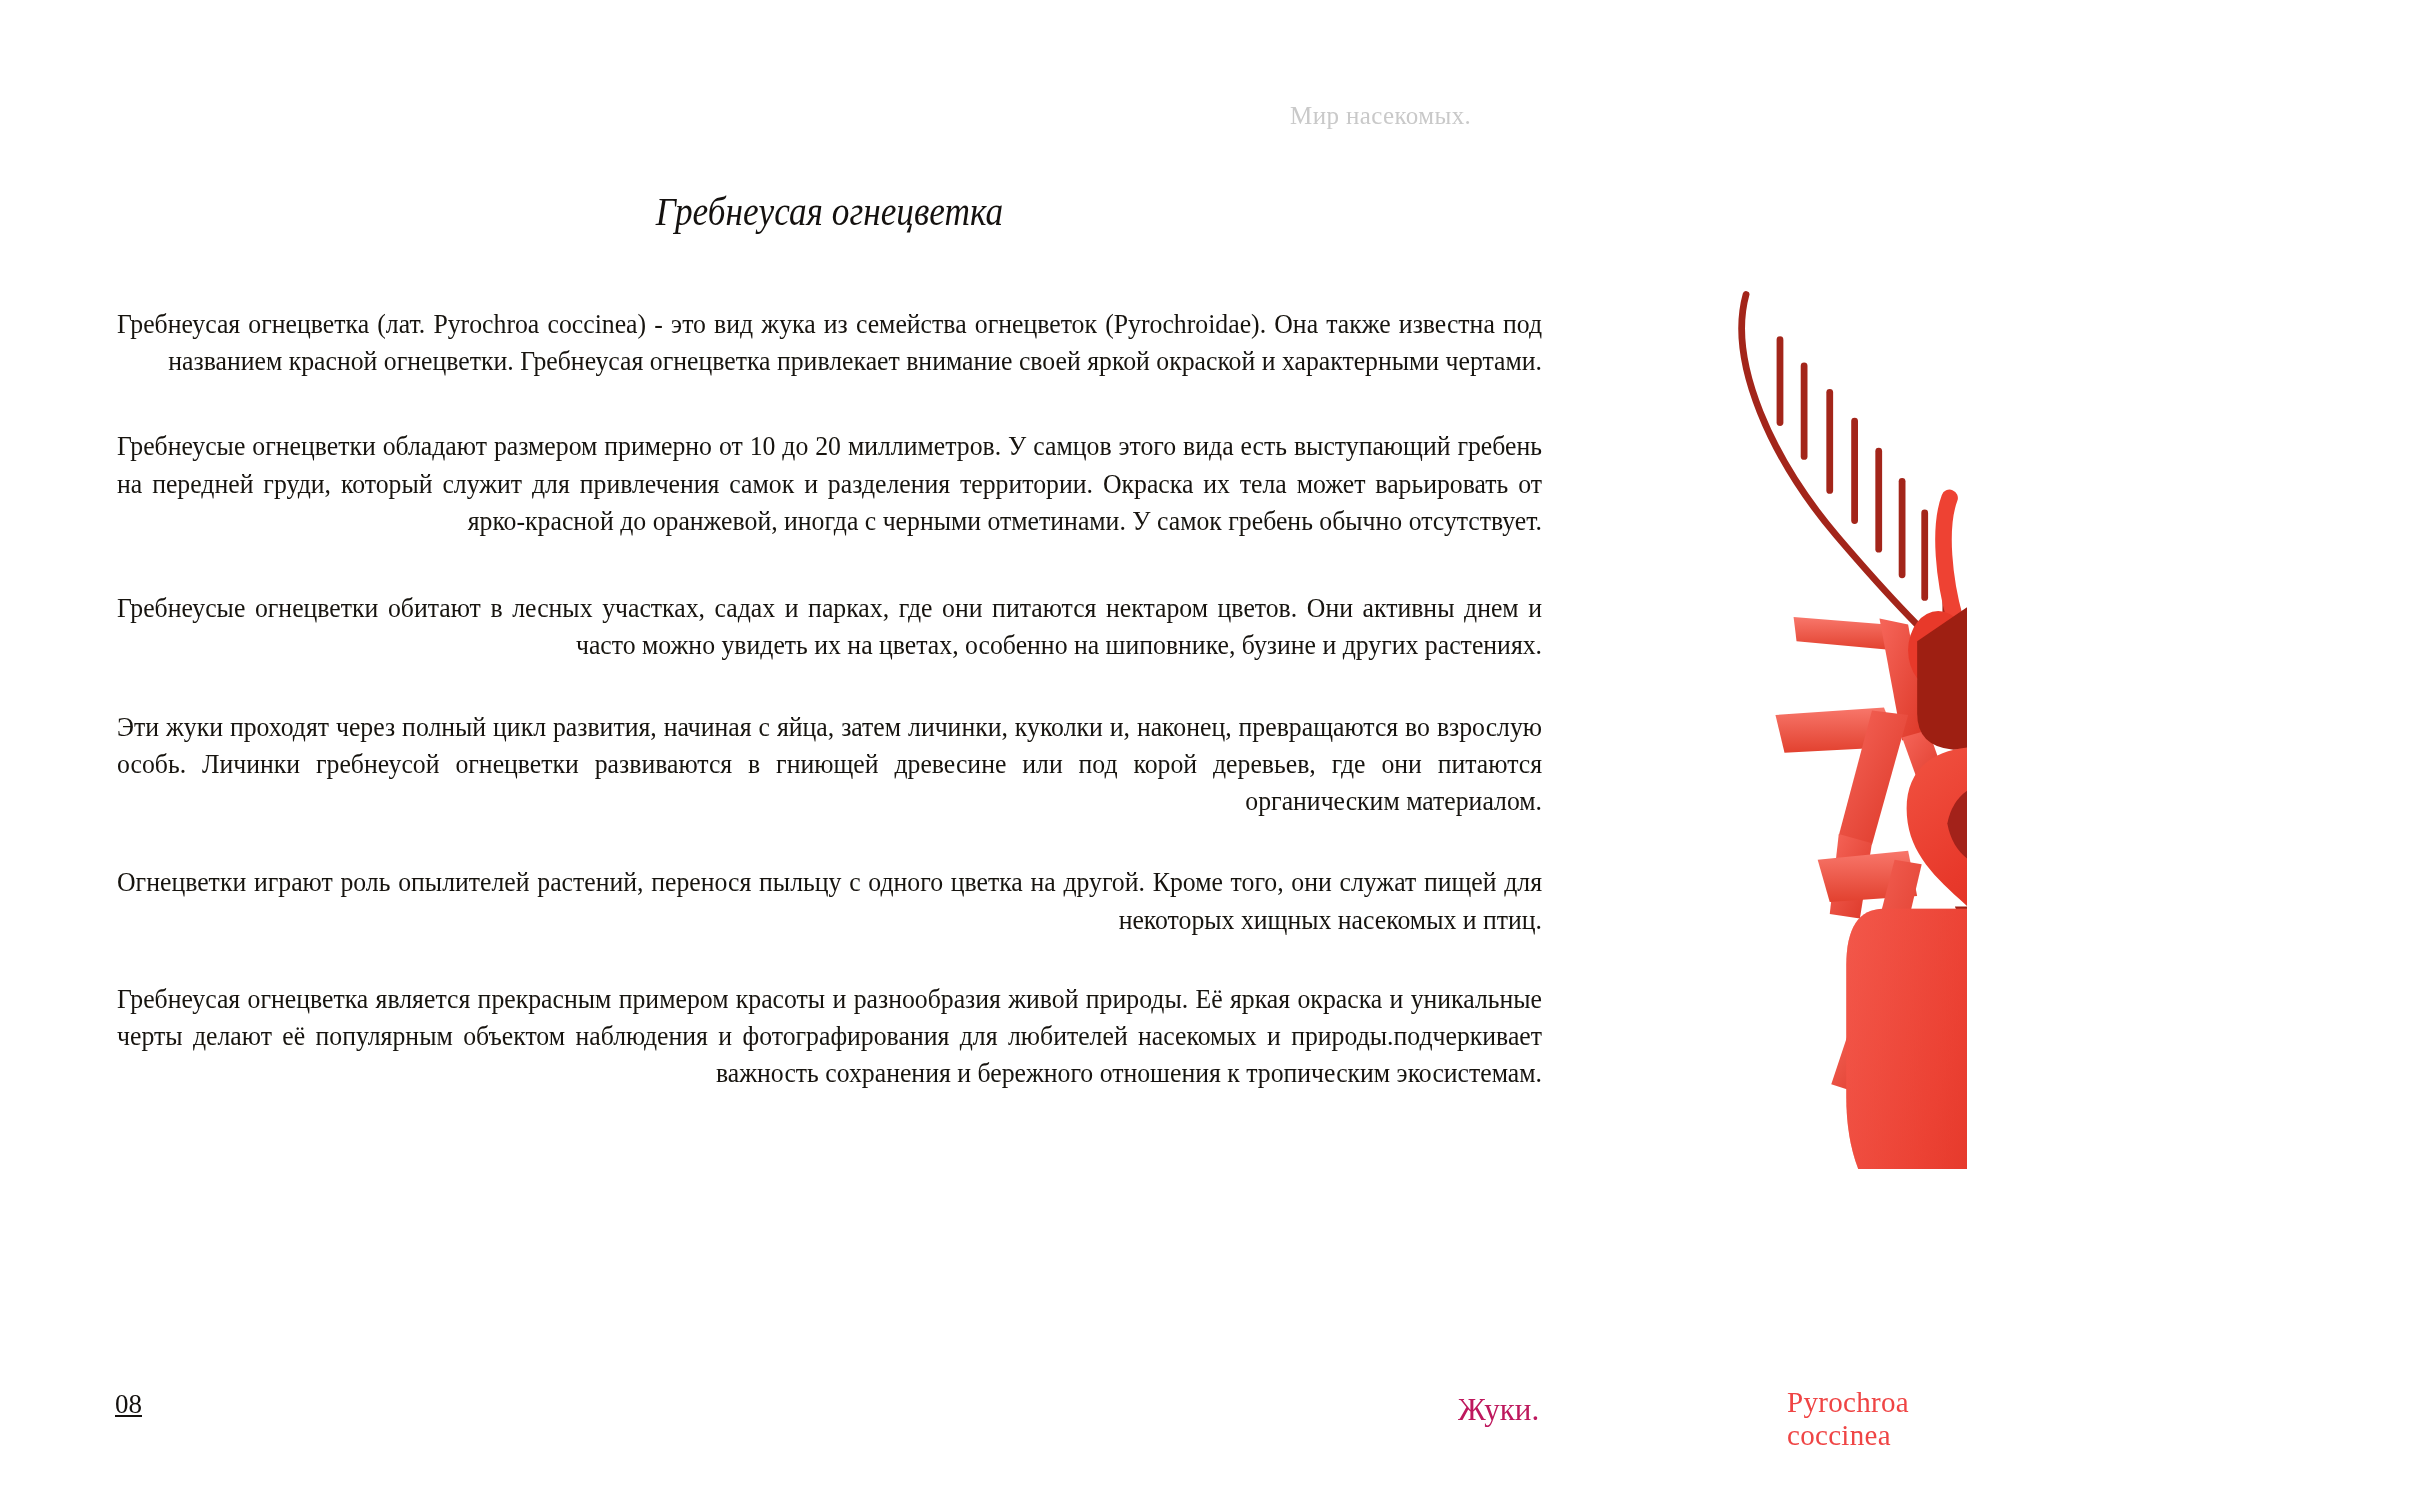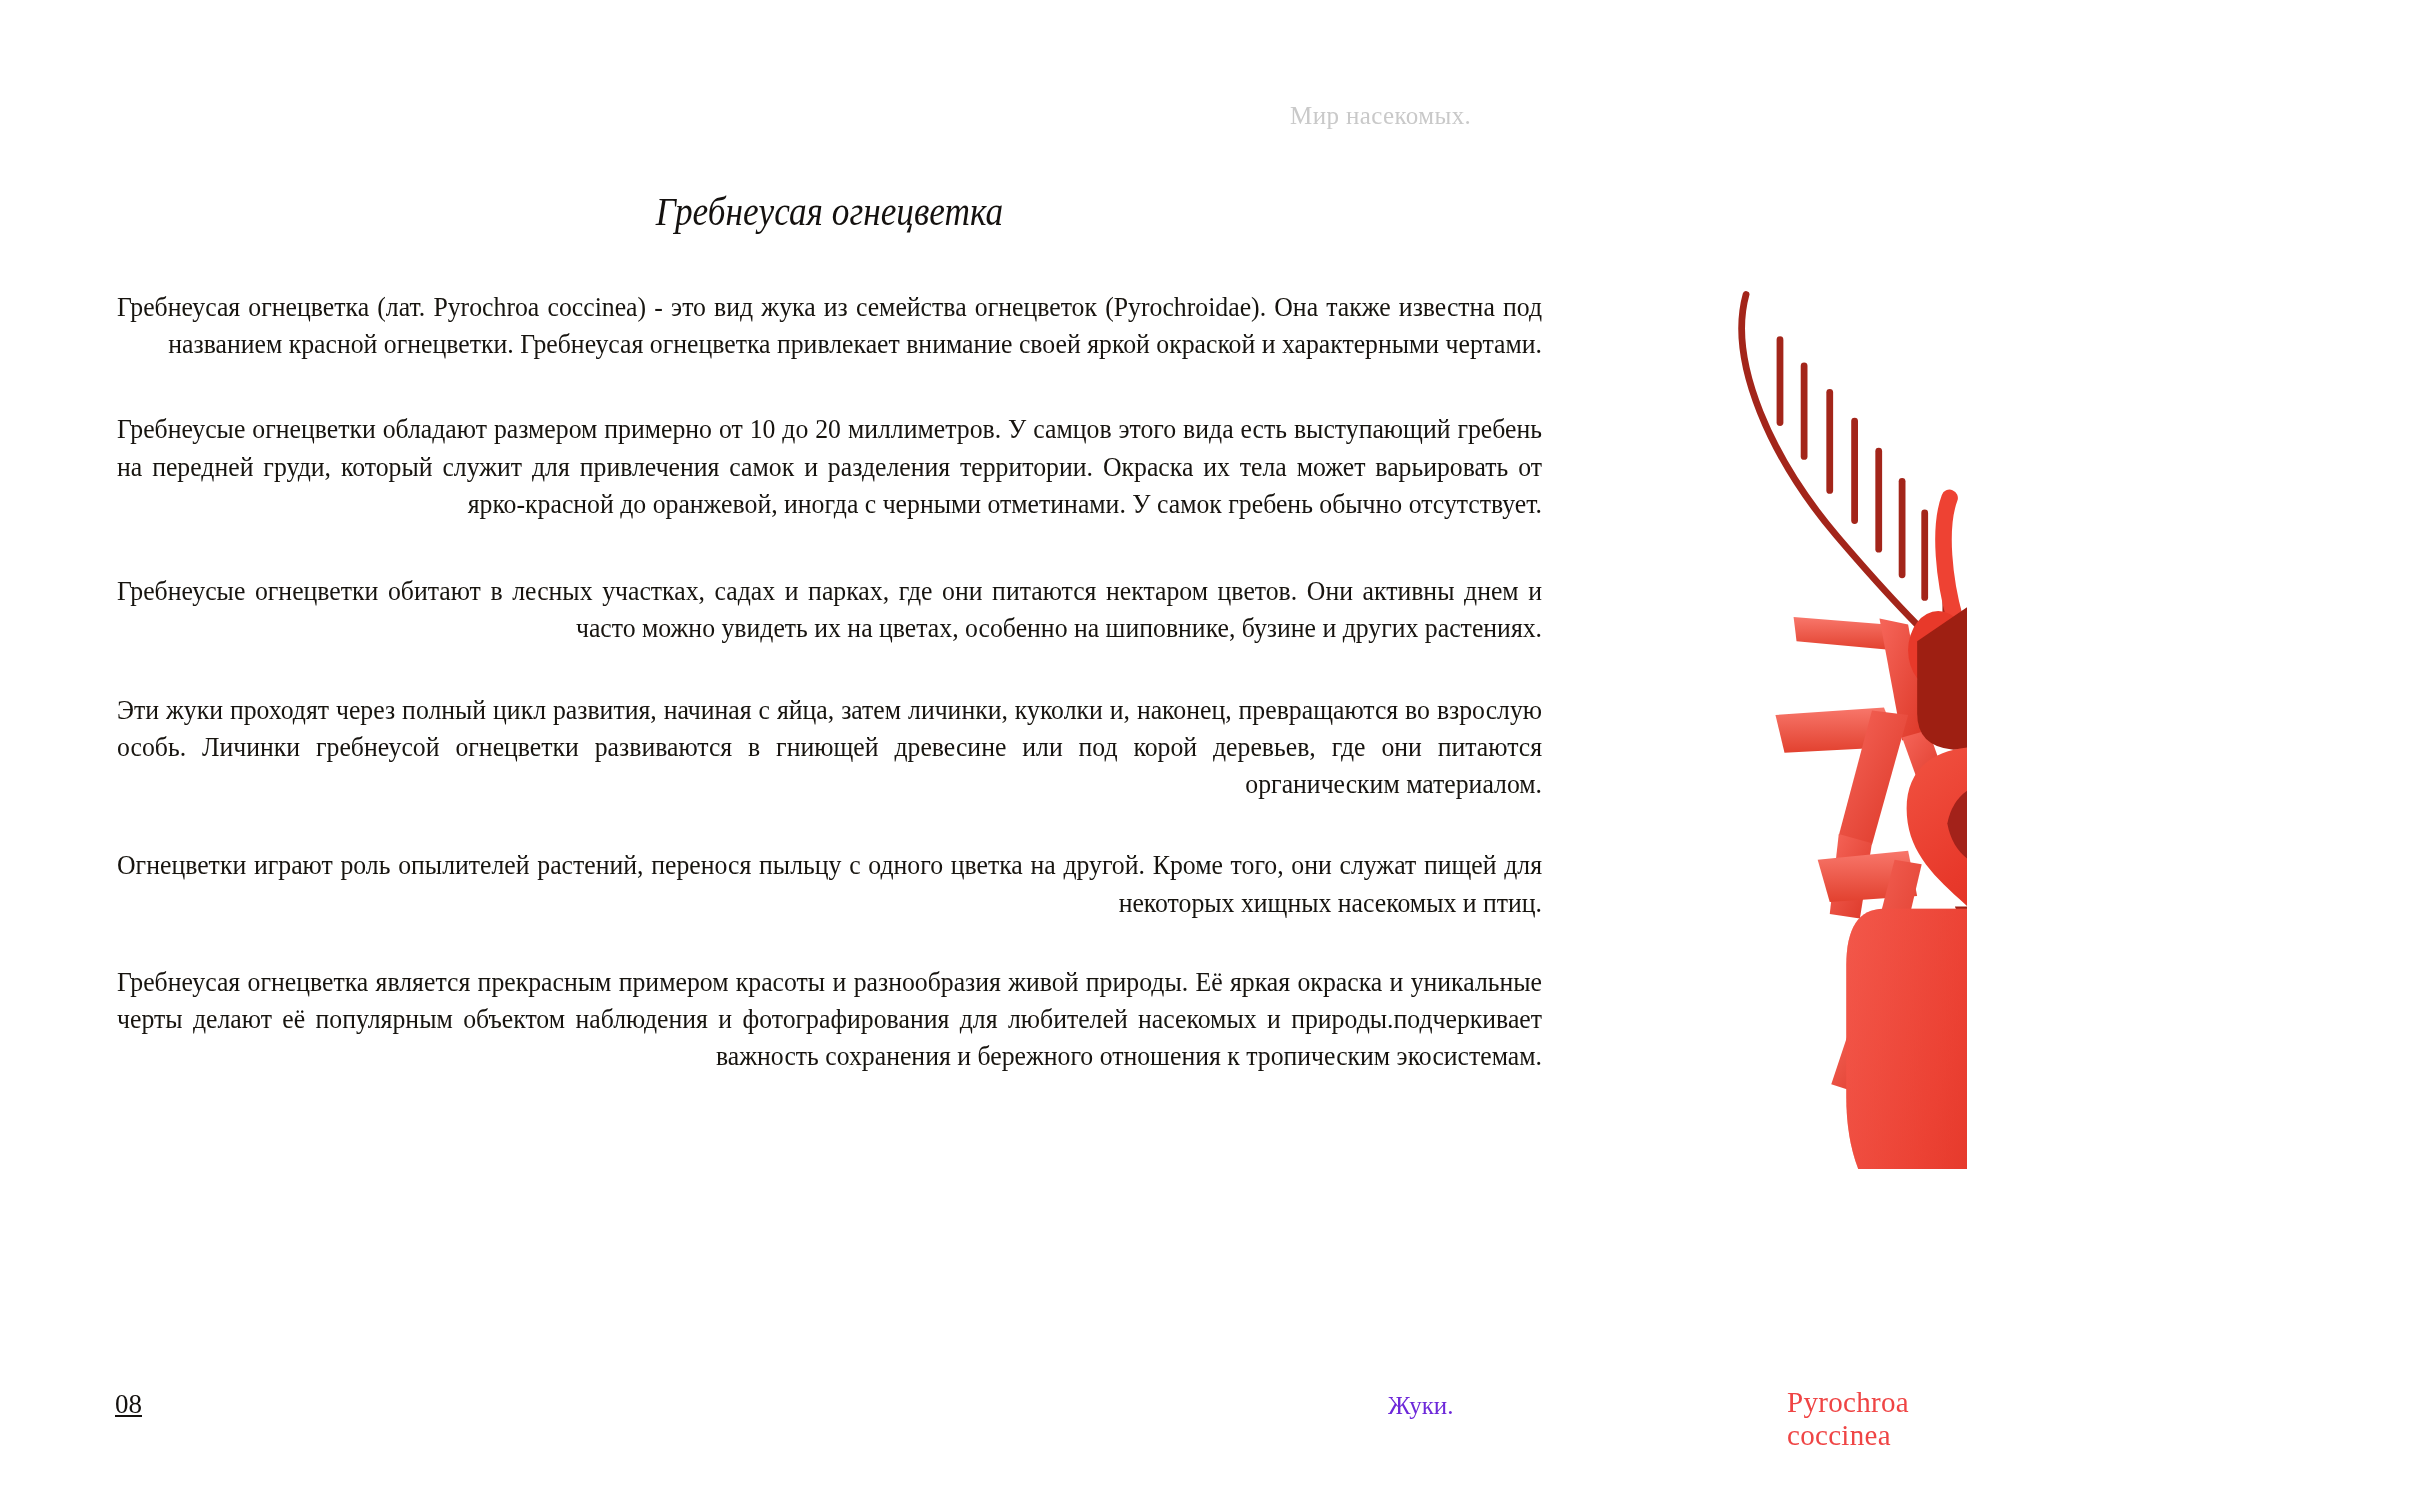--- a/index.html
+++ b/index.html
@@ -40,21 +40,21 @@
     color: #14110f;
     transform: scaleX(0.86);
     transform-origin: center center;
     font-family: "Liberation Serif", "DejaVu Serif", serif;
   }
 
   
   .body-col {
     position: absolute;
     left: 117px;
-    top: 288px;
+    top: 305px;
     width: 1425px;
   }
   .para {
     text-align: justify;
     text-align-last: right;
     color: #17140f;
     font-size: 28px;
     line-height: 1.33;
     margin: 0 0 42px 0;
     transform: scaleX(0.92);
@@ -74,24 +74,24 @@
     position: absolute;
     left: 115px;
     top: 1389px;
     font-size: 27px;
     color: #14110f;
     font-family: "Liberation Serif", "DejaVu Serif", serif;
     text-decoration: underline;
   }
   .footer-category {
     position: absolute;
-    left: 1388px;
+    left: 1458px;
     top: 1392px;
-    font-size: 25px;
-    color: #6d28d9;
+    font-size: 31px;
+    color: #be185d;
     font-family: "Liberation Serif", "DejaVu Serif", serif;
   }
   .footer-species {
     position: absolute;
     left: 1787px;
     top: 1386px;
     font-size: 29px;
     color: #ef4444;
     letter-spacing: 0.3px;
     font-family: "Liberation Serif", "DejaVu Serif", serif;

